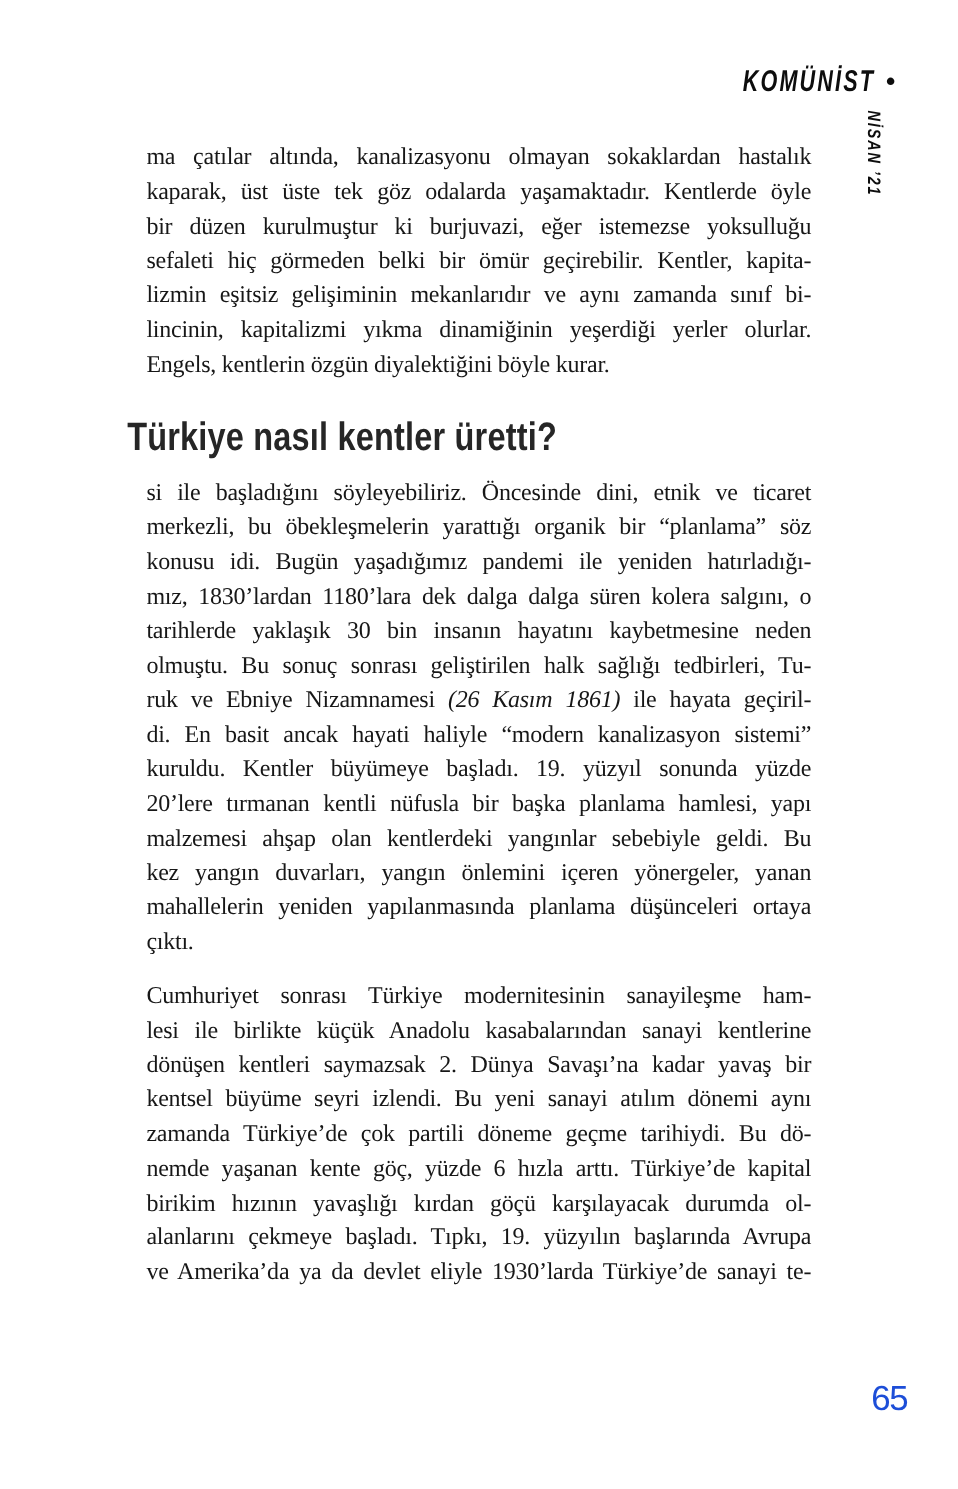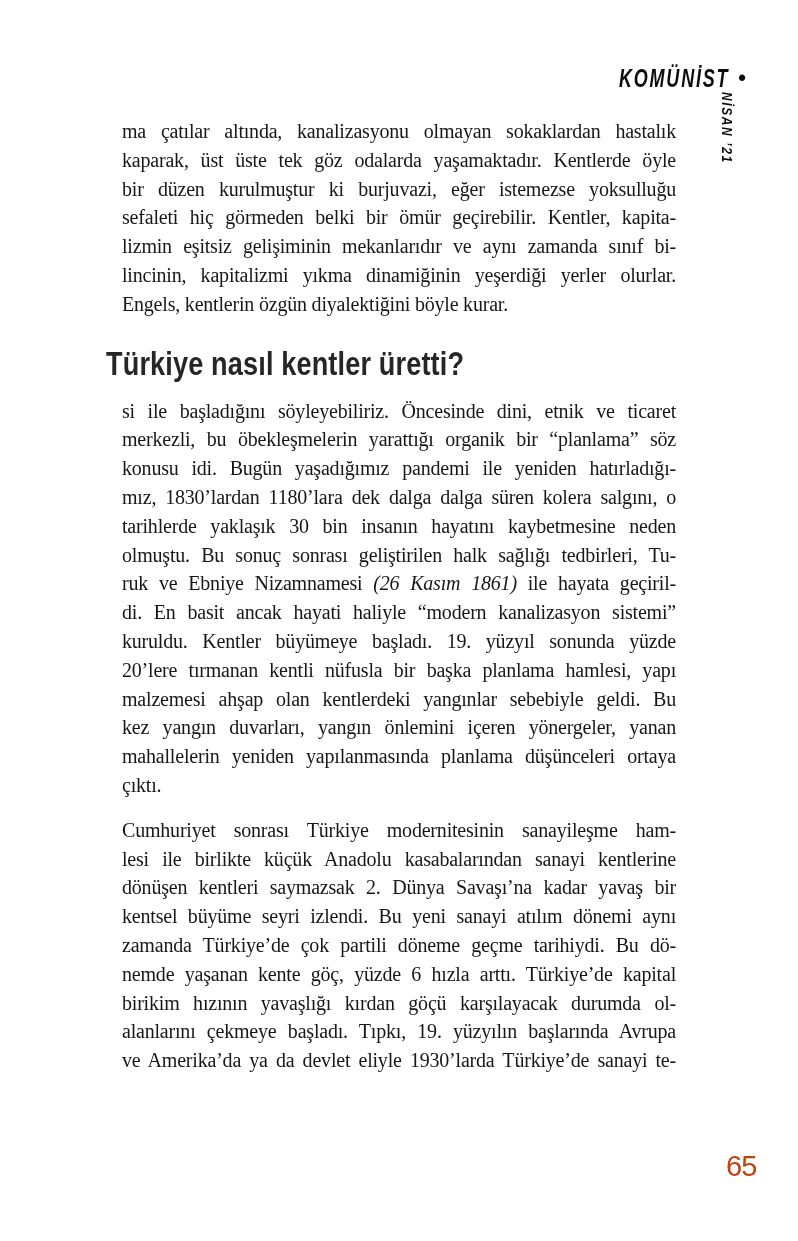--- a/index.html
+++ b/index.html
@@ -9,21 +9,21 @@
     width: 798px;
     height: 1241px;
     background: #ffffff;
     overflow: hidden;
     font-family: "Liberation Serif", "DejaVu Serif", serif;
   }
 
   
   .masthead {
     position: absolute;
-    top: 66px;
+    top: 56px;
     right: 52px;
     display: flex;
     align-items: flex-start;
     gap: 9px;
     color: #0d0d0d;
     font-family: "Liberation Sans", "DejaVu Sans", sans-serif;
     font-style: italic;
     font-weight: bold;
     line-height: 1;
   }
@@ -97,21 +97,21 @@
 
   
   .page-number {
     position: absolute;
     top: 1152px;
     left: 726px;
     font-family: "Liberation Sans", "DejaVu Sans", sans-serif;
     font-size: 29px;
     font-weight: 500;
     letter-spacing: -1px;
-    color: #c2410c;
+    color: #1d4ed8;
     line-height: 1;
   }
 </style>
 </head>
 <body>
 
 <div class="page">
 
   <div class="masthead">
     <span class="masthead-title">KOMÜNİST</span>

